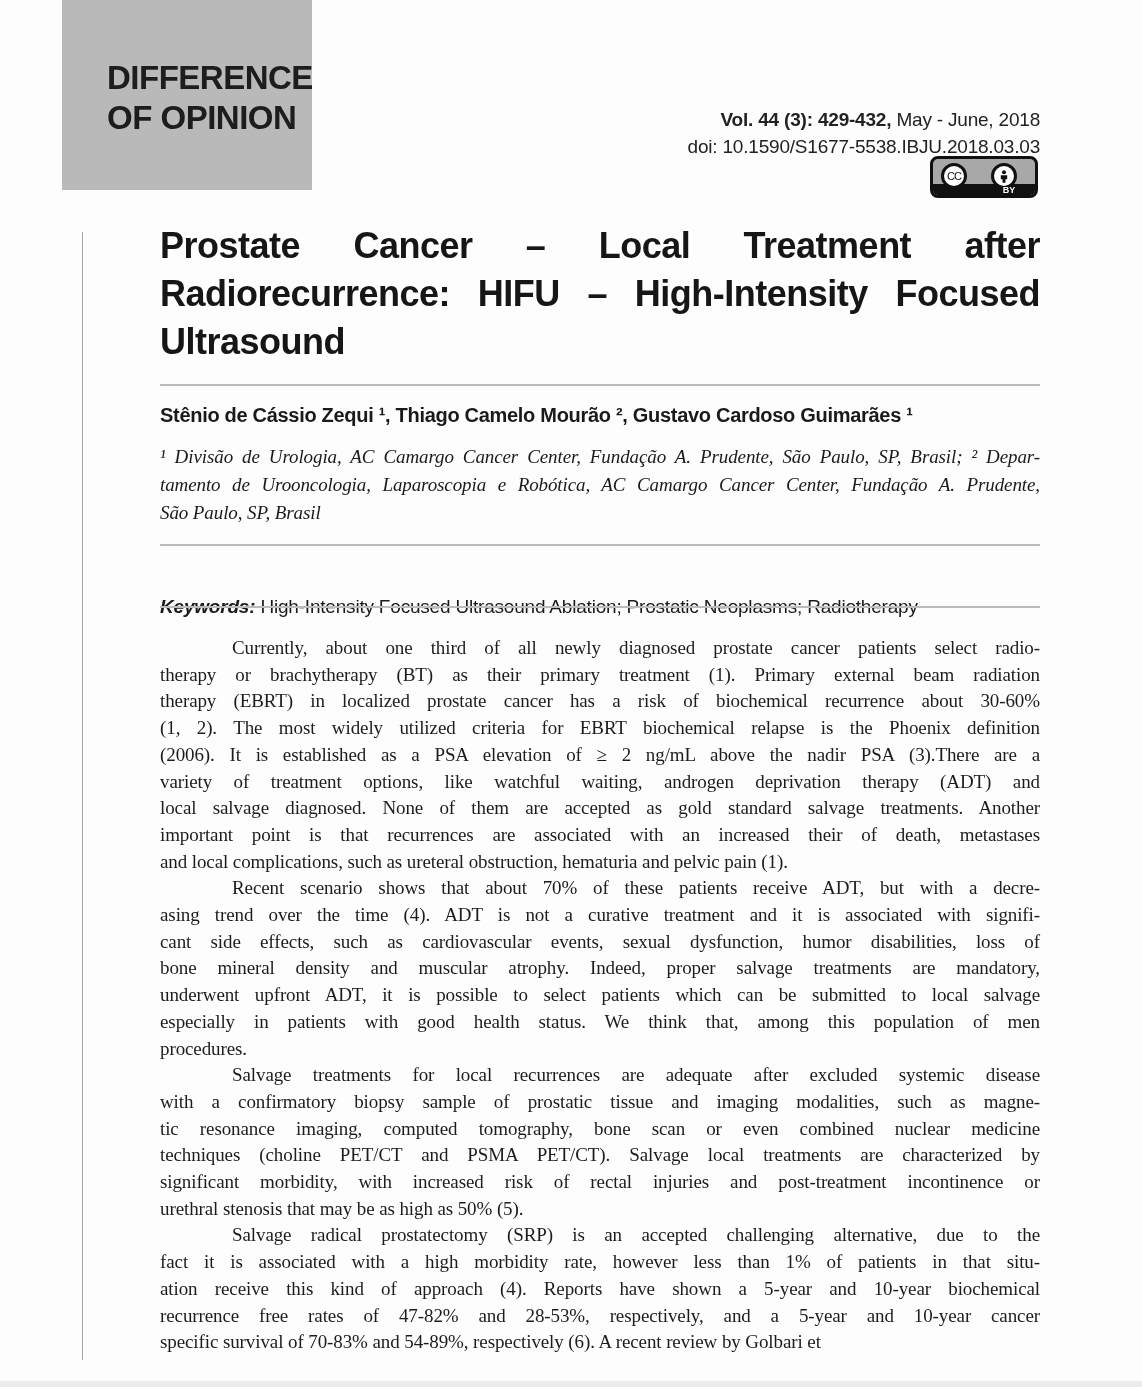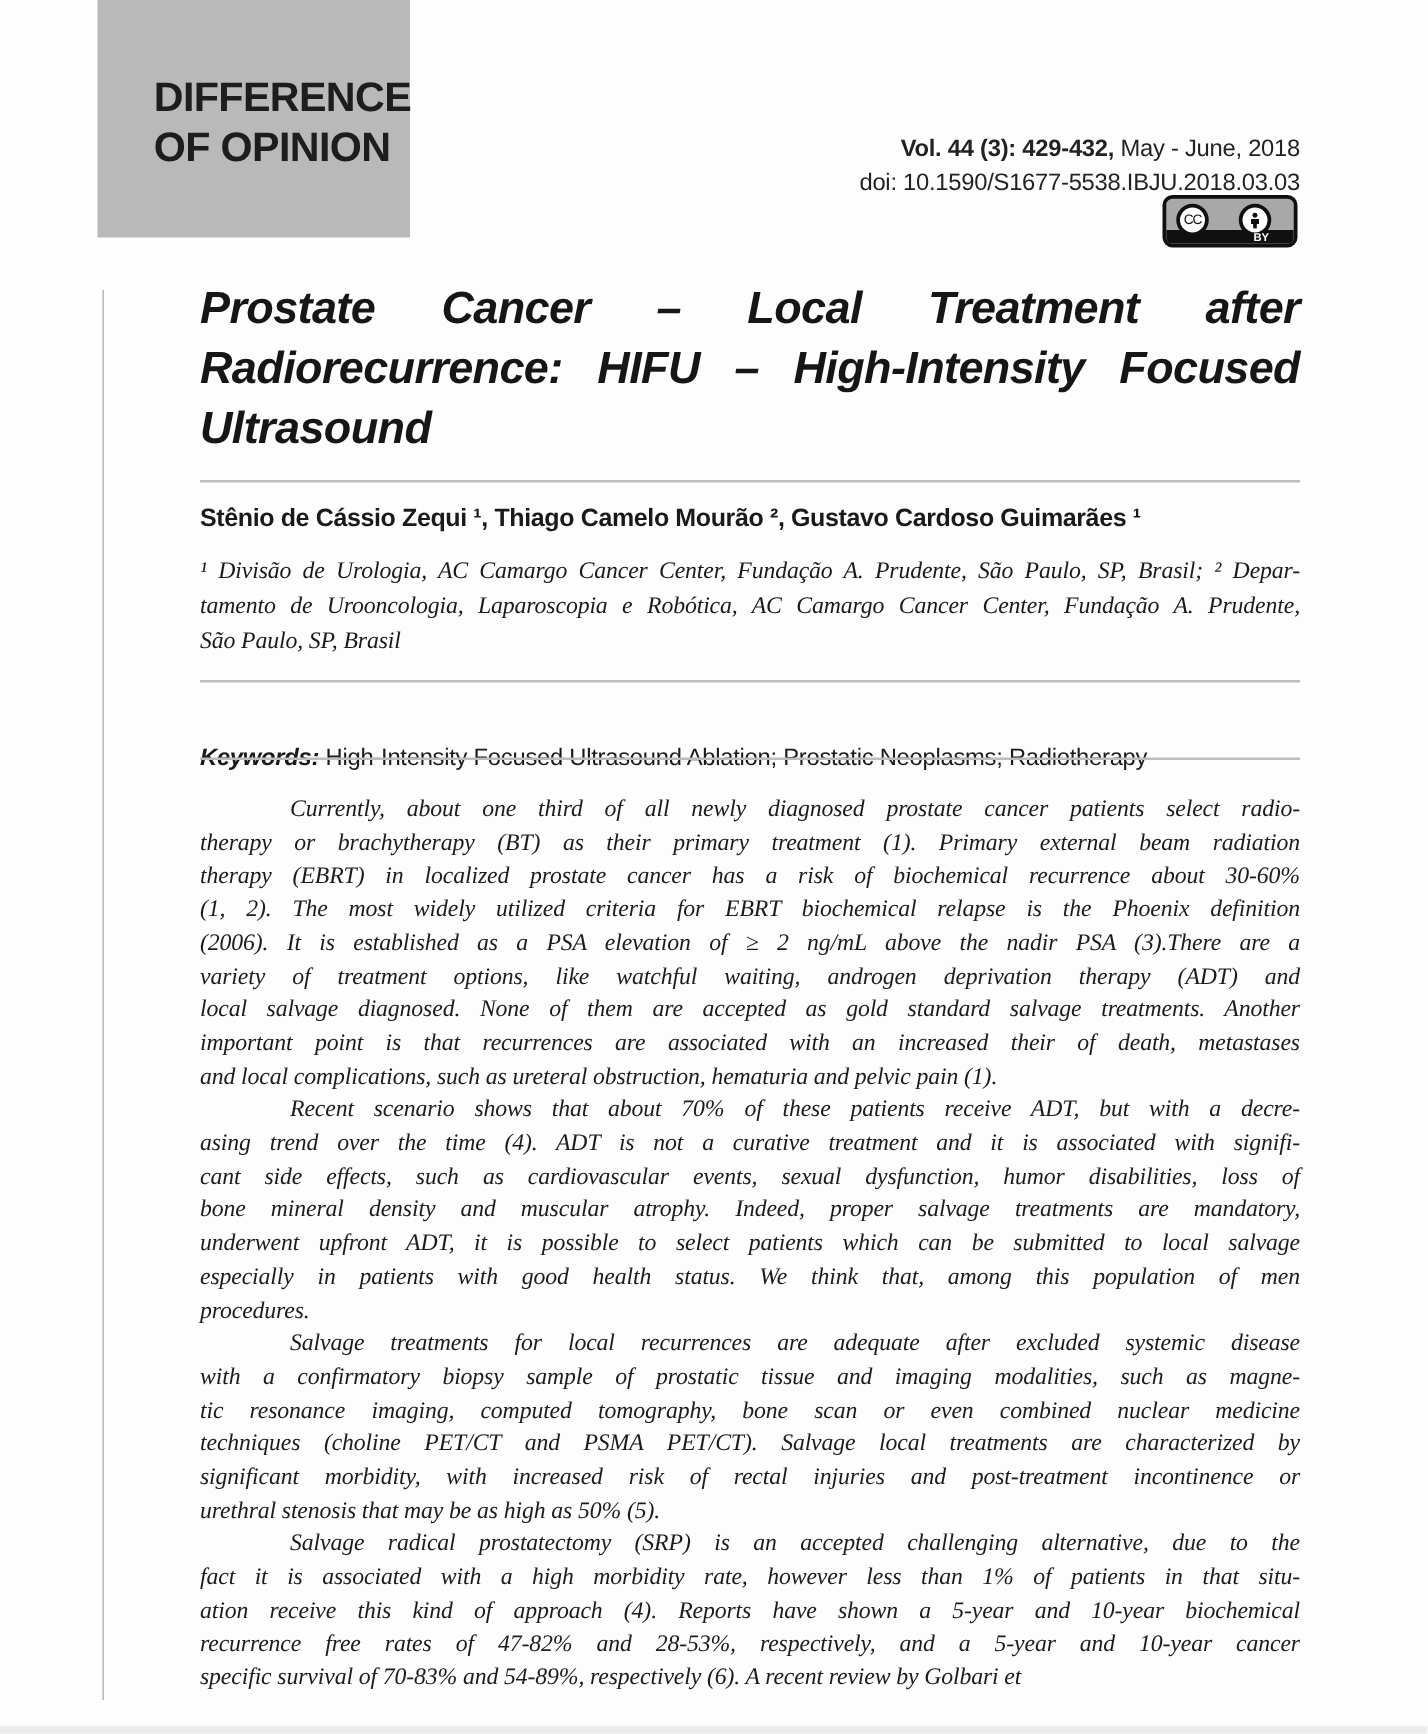--- a/index.html
+++ b/index.html
@@ -8,21 +8,21 @@
     background:#fdfdfd;
     font-family:"Liberation Sans",sans-serif;
     color:#1e1e1e;overflow:hidden;
   }
   .abs{position:absolute;}
 
   
   .section-box{
     left:62px;top:0;width:250px;height:190px;
     background:#b9b9b9;
-    box-sizing:border-box;padding:58px 0 0 45px;margin-left:16px;
+    box-sizing:border-box;padding:58px 0 0 45px;
   }
   .section-box .ln{
     font-weight:bold;font-size:33px;line-height:40px;
     letter-spacing:-0.5px;color:#1d1d1d;
   }
   .journal{
     right:102px;top:86px;text-align:right;
     font-size:19px;line-height:27px;color:#222;letter-spacing:-0.2px;margin-top:20px;
   }
   .journal .b{font-weight:bold;}
@@ -65,21 +65,21 @@
     top:443px;font-family:"Liberation Serif",serif;font-style:italic;
     font-size:19px;line-height:28px;letter-spacing:-0.1px;color:#1a1a1a;
   }
   .keywords{top:560px;font-size:19px;letter-spacing:-0.2px;color:#1a1a1a;margin-top:36px;}
   .keywords .kw-label{font-weight:bold;font-style:italic;}
 
   .body-text{
     top:635px;font-family:"Liberation Serif",serif;
     font-size:19px;line-height:26.7px;letter-spacing:-0.1px;color:#1c1c1c;
   }
-  .jline{text-align:justify;text-align-last:justify;font-style:italic;}
+  .jline{text-align:justify;text-align-last:justify;}
   .jline.last{text-align-last:left;}
   .para .jline.first{text-indent:72px;}
 
   .bottom-strip{left:0;top:1381px;width:1142px;height:6px;background:#ececec;}
 </style>
 </head>
 <body>
 
 <div class="abs section-box">
   <div class="ln">DIFFERENCE</div>

